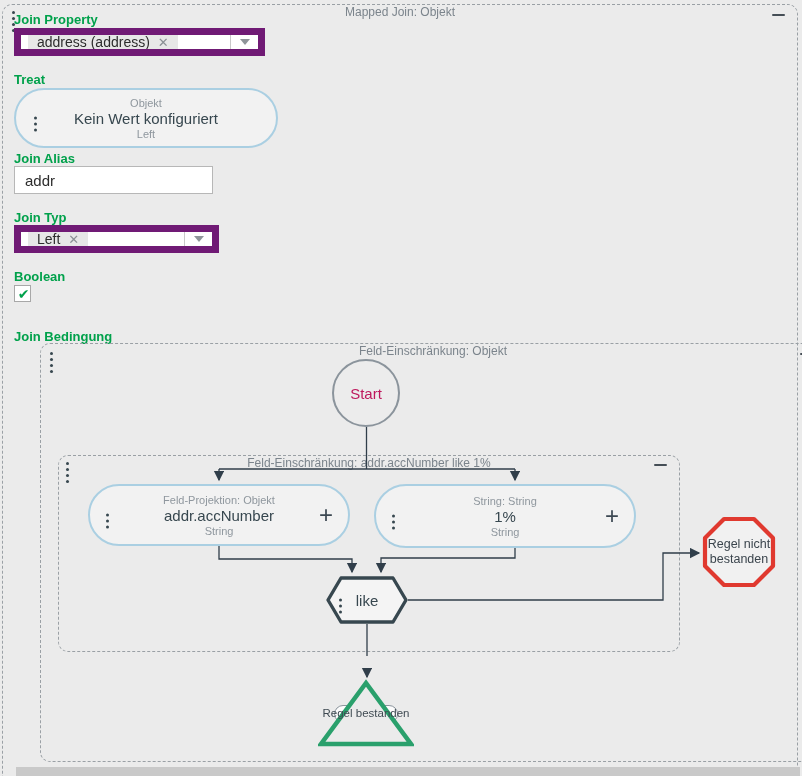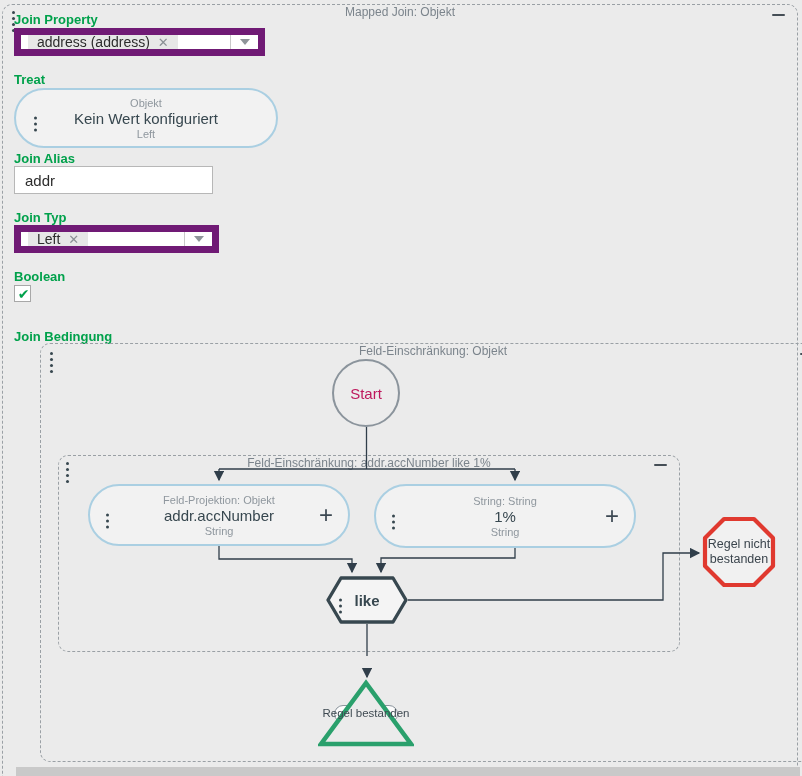--- a/index.html
+++ b/index.html
@@ -33,21 +33,21 @@
   
   .pill{position:absolute;border:2px solid #aacfe2;border-radius:32px;background:#f2f2f2;box-sizing:border-box;cursor:pointer;}
   .pill .col{position:absolute;inset:0;display:flex;flex-direction:column;align-items:center;justify-content:center;gap:1px;}
   .ntype{font-size:11px;color:#8f979e;white-space:nowrap;}
   .nmain{font-size:15px;color:#37474f;white-space:nowrap;}
   .plus{position:absolute;right:15px;top:50%;transform:translateY(-50%);font-size:24px;font-weight:400;color:#3c4852;cursor:pointer;line-height:20px;}
   .pill .dots,.hexwrap .dots{top:50%;transform:translateY(-50%);}
   .startnode{position:absolute;width:68px;height:68px;border:2px solid #8b949c;border-radius:50%;background:#ececec;
              display:flex;align-items:center;justify-content:center;font-size:15px;color:#be185d;box-sizing:border-box;cursor:pointer;}
   .hexwrap{position:absolute;width:82px;height:48px;cursor:pointer;}
-  .hexwrap .label{position:absolute;inset:0;display:flex;align-items:center;justify-content:center;font-size:15px;color:#37474f;font-weight:bold;}
+  .hexwrap .label{position:absolute;inset:0;display:flex;align-items:center;justify-content:center;font-size:15px;color:#37474f;}
   .boolbadge{position:absolute;transform:translateX(-50%);background:#fcfcfc;border:1px solid #8b949c;border-radius:9px;
              padding:1px 8px;font-size:12.5px;color:#37474f;white-space:nowrap;}
   .triwrap{position:absolute;width:96px;height:68px;cursor:pointer;}
   .triwrap .label{position:absolute;left:0;right:0;top:28px;text-align:center;font-size:11.5px;line-height:13px;color:#3f4a52;}
   .octwrap{position:absolute;width:74px;height:72px;cursor:pointer;}
   .octwrap .label{position:absolute;inset:0;display:flex;align-items:center;justify-content:center;text-align:center;
                   font-size:12.5px;line-height:15px;color:#3b454d;}
   .lines{position:absolute;inset:0;pointer-events:none;}
   .scroll-thumb{position:absolute;left:16px;top:767px;width:784px;height:9px;background:#c9c9c9;}
 </style>

